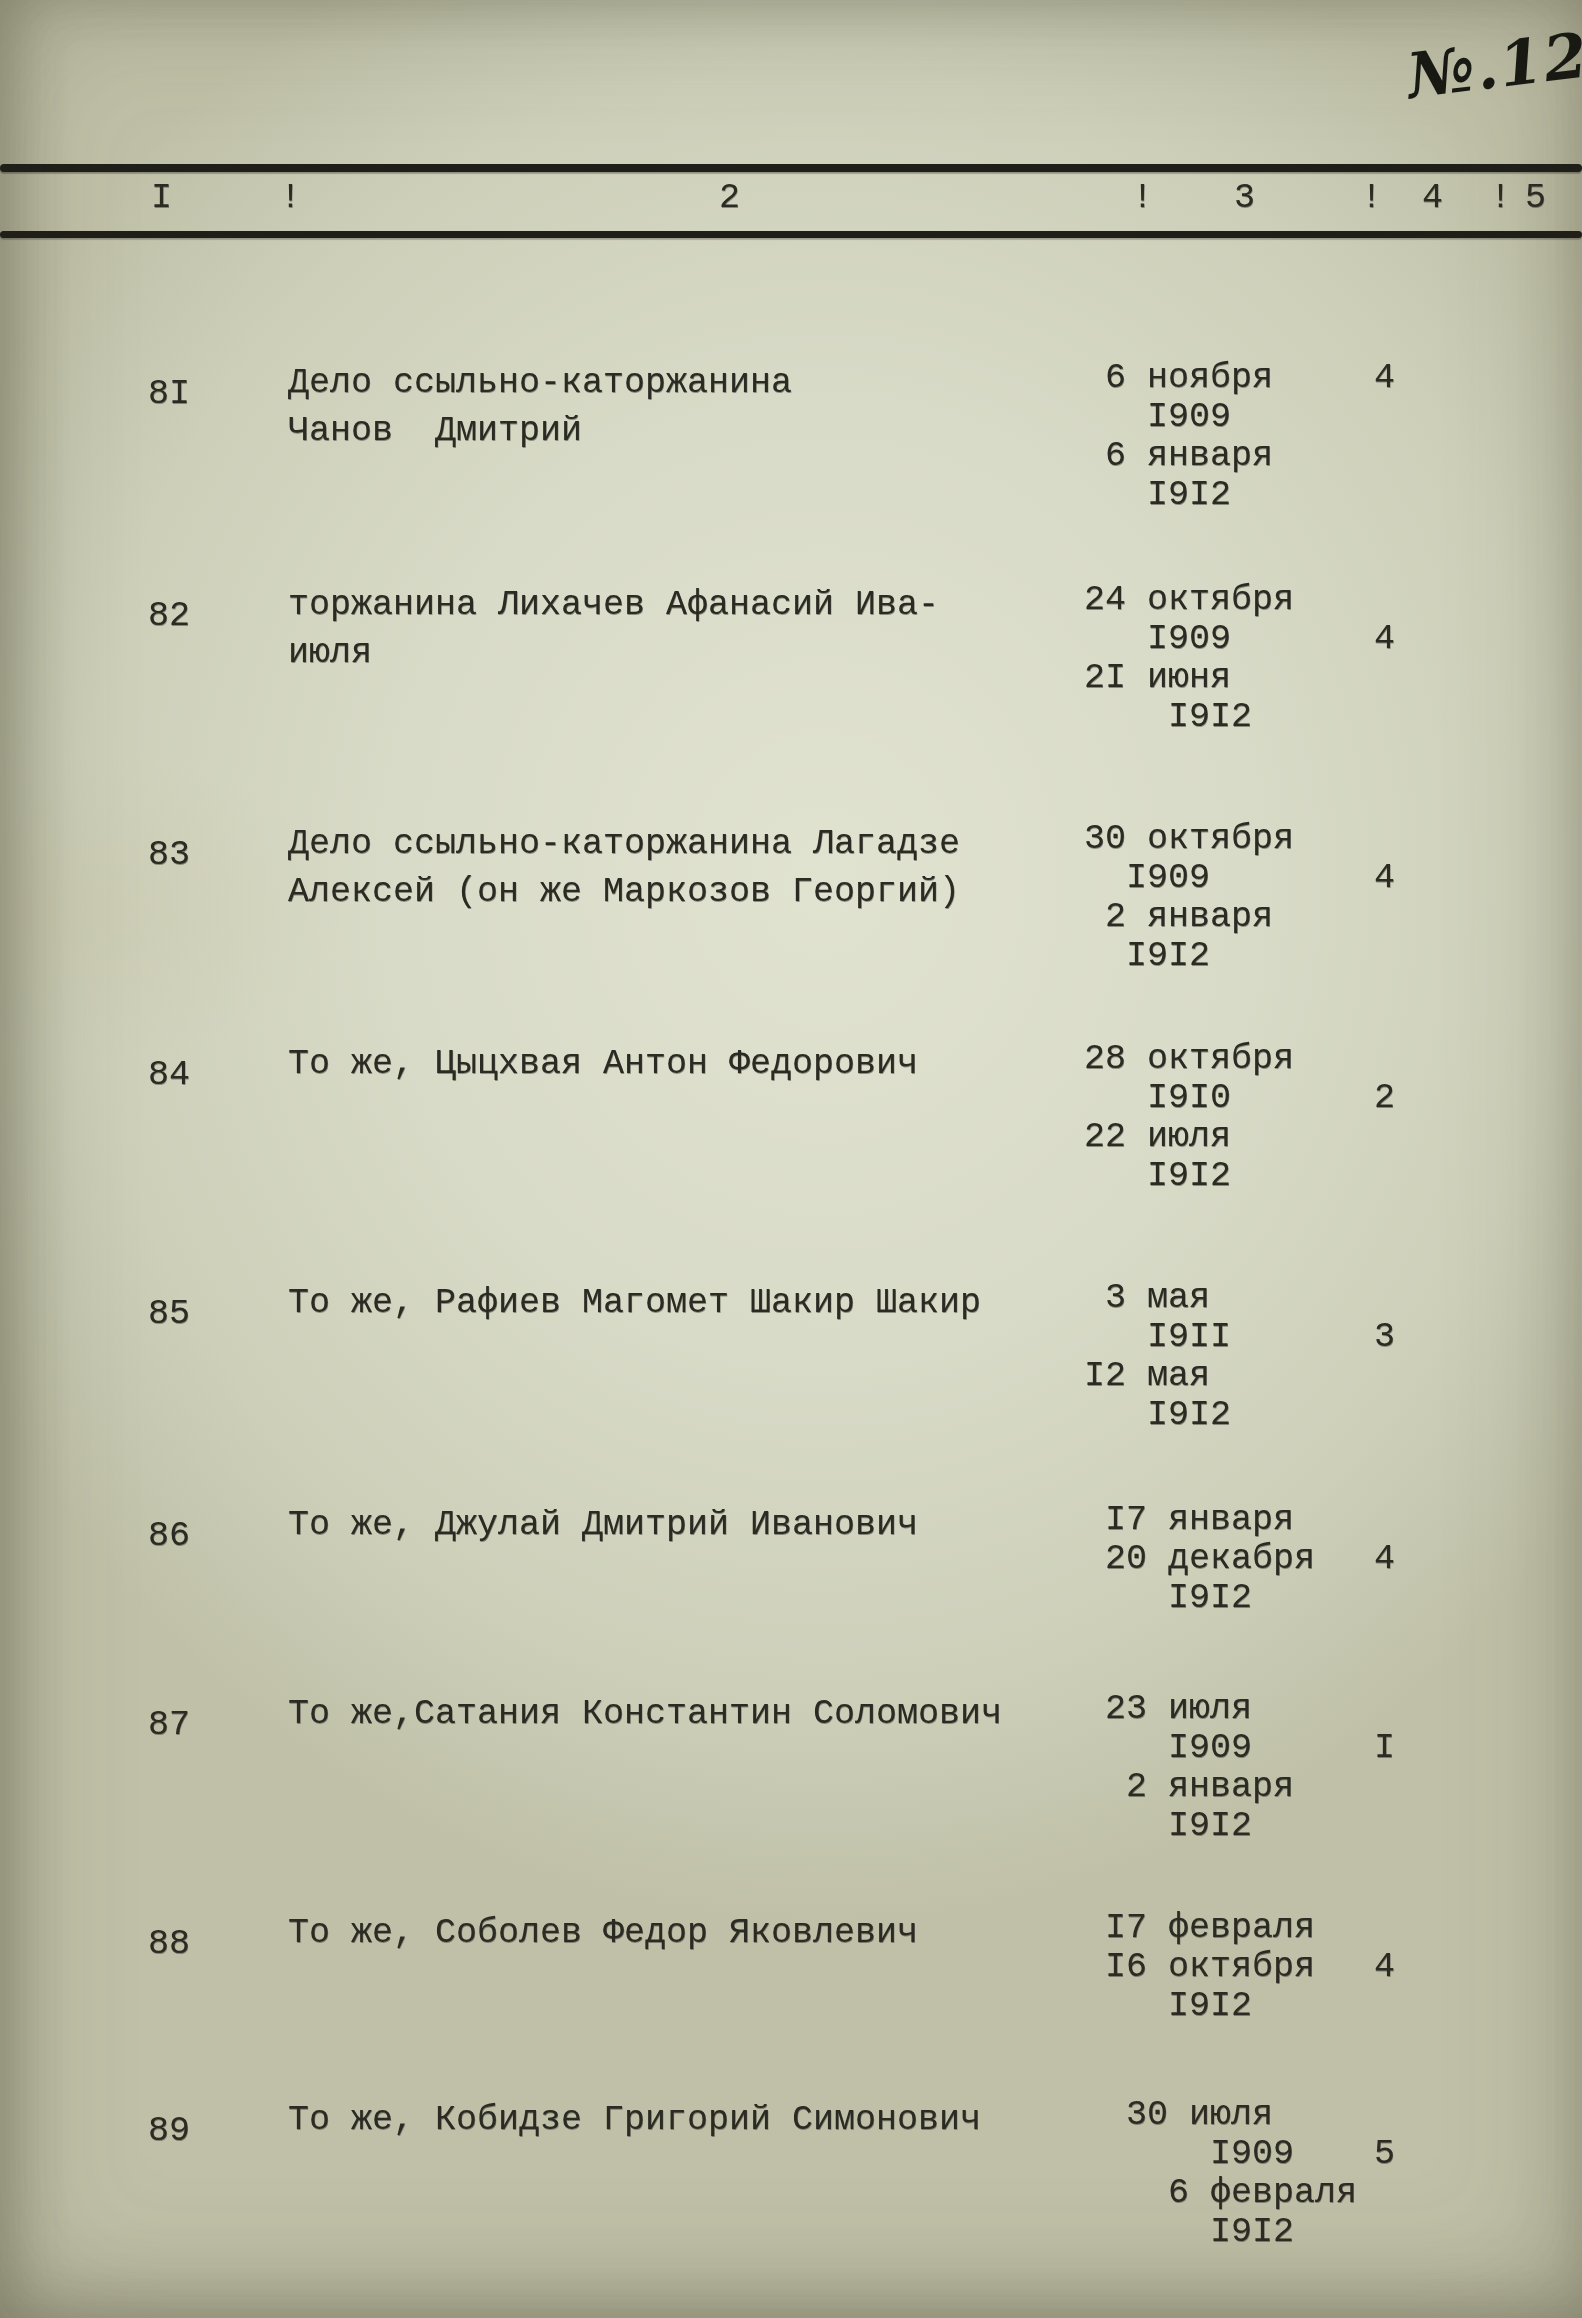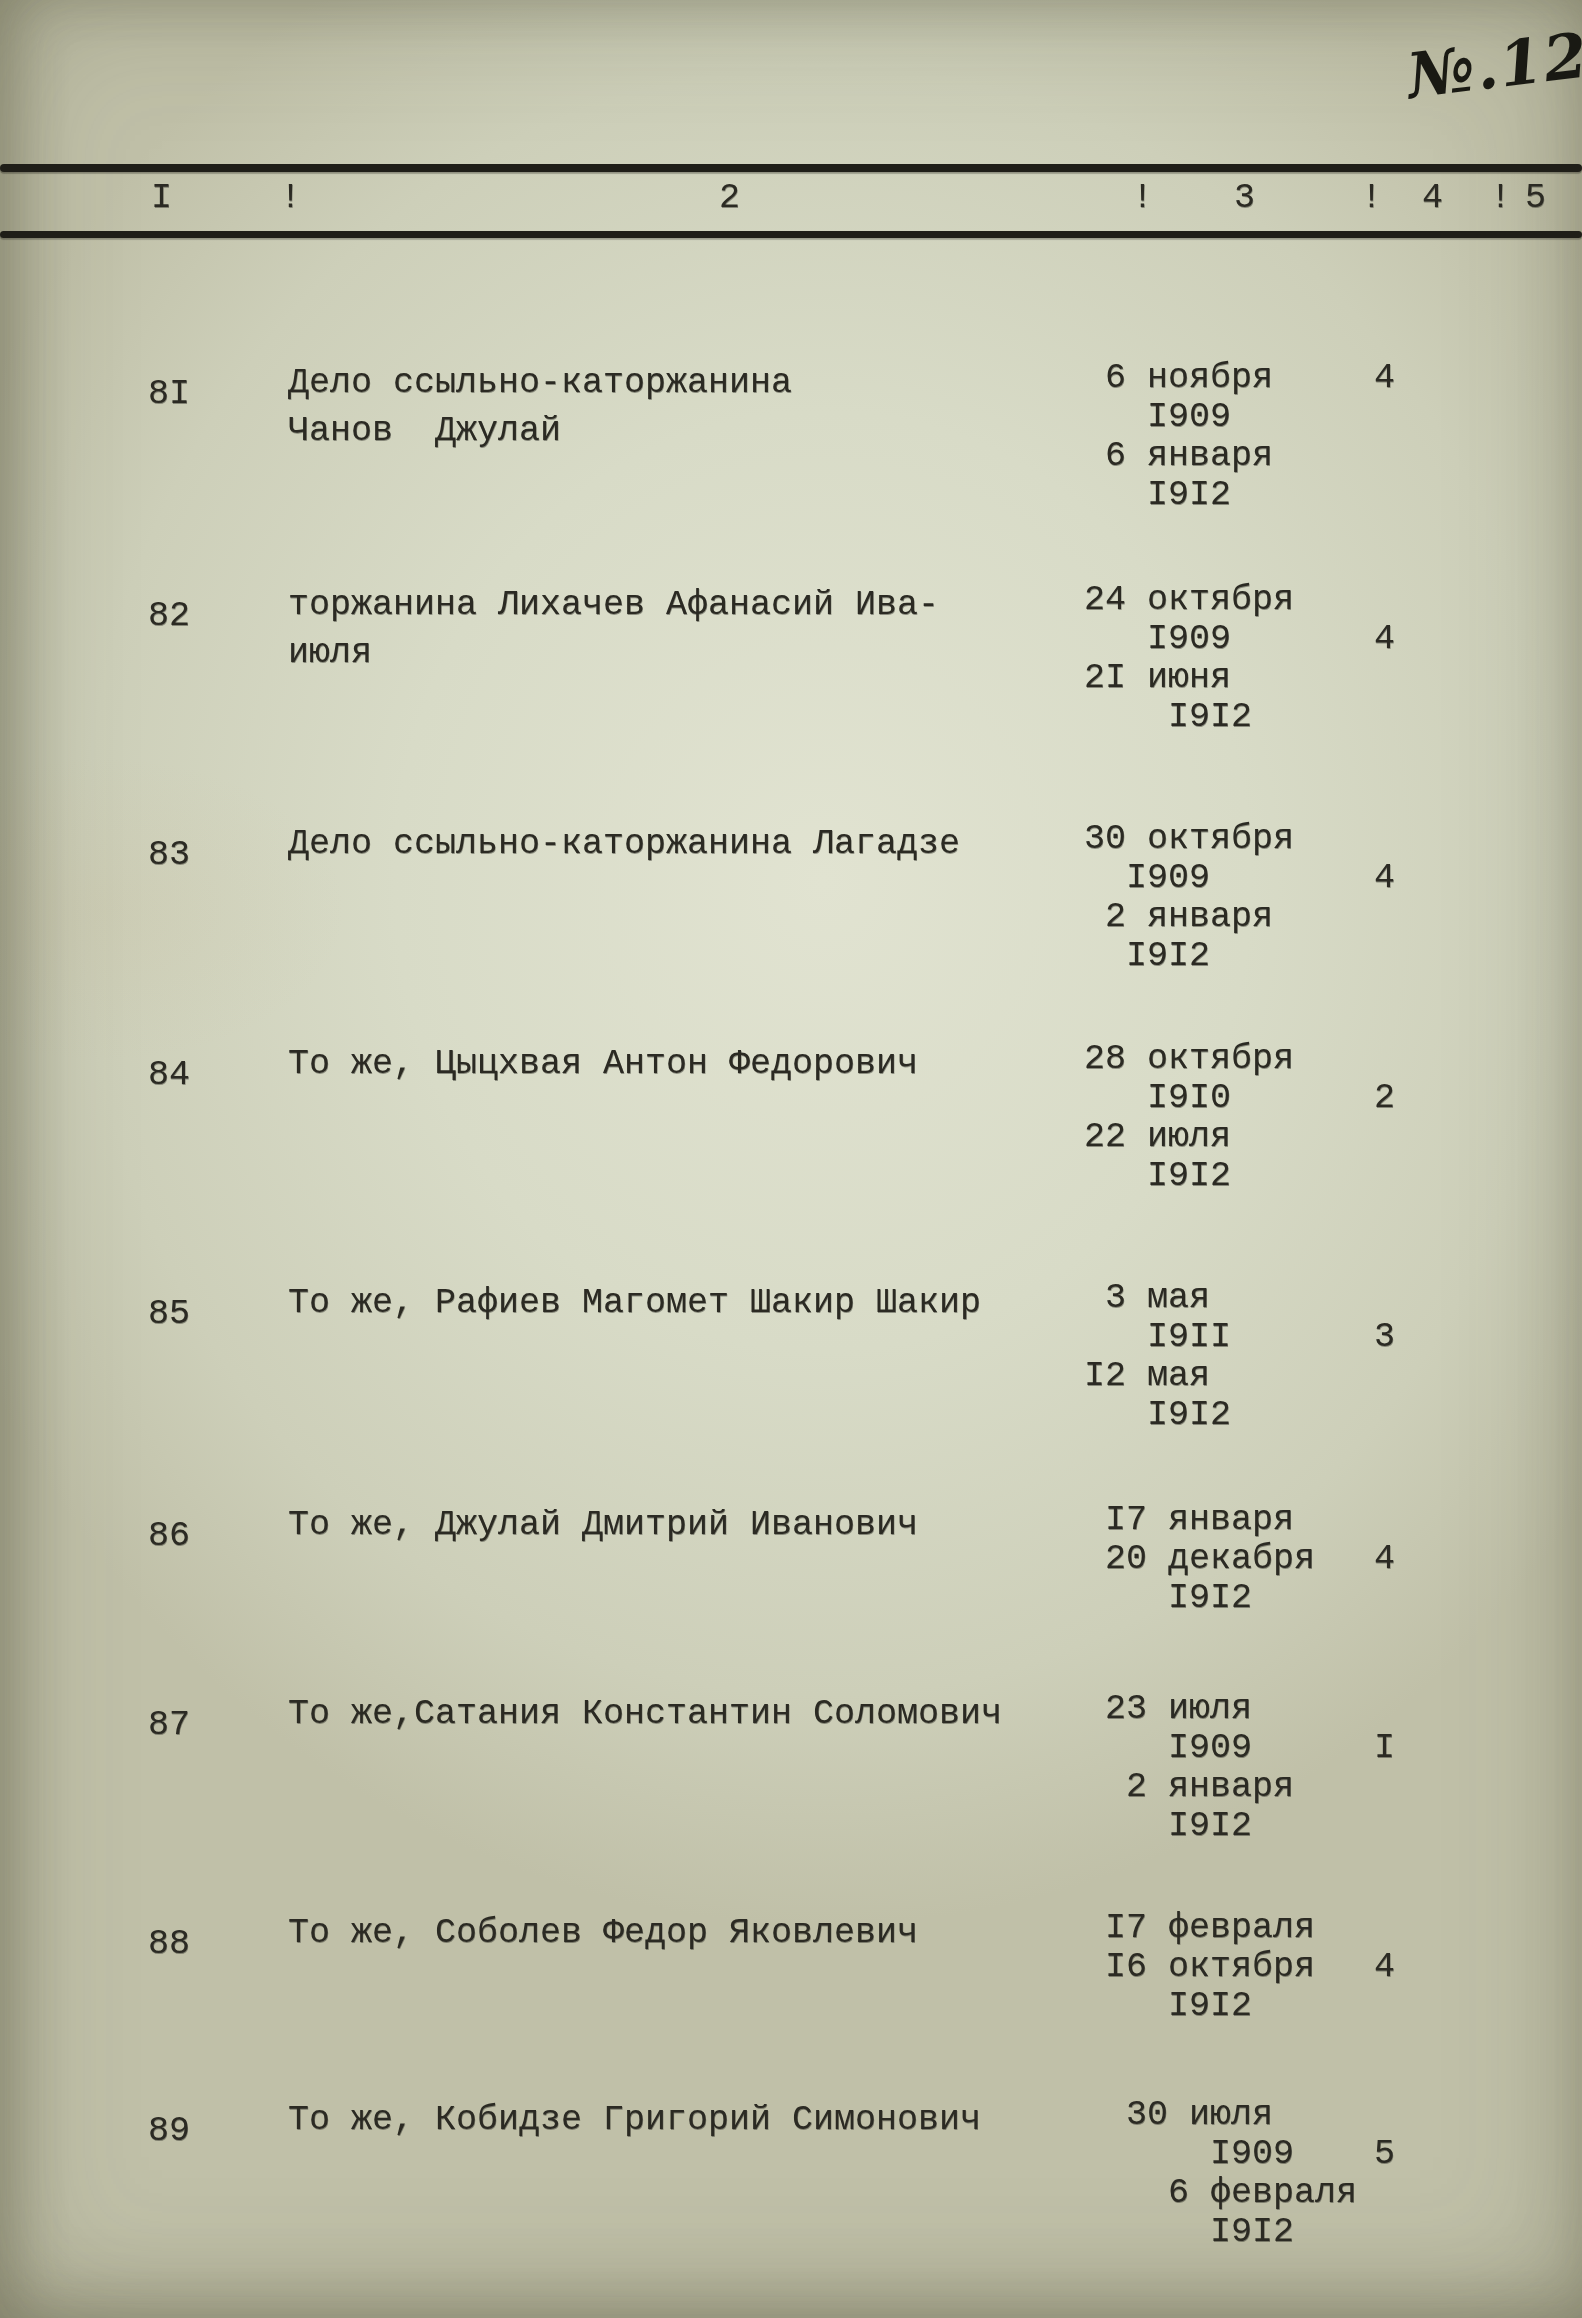--- a/index.html
+++ b/index.html
@@ -61,33 +61,33 @@
       <span class="typed header-label" style="left: 1234px;">3</span>
       <span class="typed header-label" style="left: 1361px;">!</span>
       <span class="typed header-label" style="left: 1422px;">4</span>
       <span class="typed header-label" style="left: 1490px;">!</span>
       <span class="typed header-label" style="left: 1525px;">5</span>
     </div>
 
   <div id="table-body">
       <div class="row" style="top: 359px;">
         <div class="typed num">8I</div>
-        <div class="typed desc"><div>Дело ссыльно-каторжанина</div><div>Чанов  Джулай</div></div>
+        <div class="typed desc"><div>Дело ссыльно-каторжанина</div><div>Чанов  Дмитрий</div></div>
         <div class="typed dates"><div> 6 ноября</div><div>   I909</div><div> 6 января</div><div>   I9I2</div></div>
         <div class="typed count" style="top: 0px;">4</div>
       </div>
       <div class="row" style="top: 581px;">
         <div class="typed num">82</div>
         <div class="typed desc"><div>торжанина Лихачев Афанасий Ива-</div><div>июля</div></div>
         <div class="typed dates"><div>24 октября</div><div>   I909</div><div>2I июня</div><div>    I9I2</div></div>
         <div class="typed count" style="top: 39px;">4</div>
       </div>
       <div class="row" style="top: 820px;">
         <div class="typed num">83</div>
-        <div class="typed desc"><div>Дело ссыльно-каторжанина Лагадзе</div></div>
+        <div class="typed desc"><div>Дело ссыльно-каторжанина Лагадзе</div><div>Алексей (он же Маркозов Георгий)</div></div>
         <div class="typed dates"><div>30 октября</div><div>  I909</div><div> 2 января</div><div>  I9I2</div></div>
         <div class="typed count" style="top: 39px;">4</div>
       </div>
       <div class="row" style="top: 1040px;">
         <div class="typed num">84</div>
         <div class="typed desc"><div>То же, Цыцхвая Антон Федорович</div></div>
         <div class="typed dates"><div>28 октября</div><div>   I9I0</div><div>22 июля</div><div>   I9I2</div></div>
         <div class="typed count" style="top: 39px;">2</div>
       </div>
       <div class="row" style="top: 1279px;">

